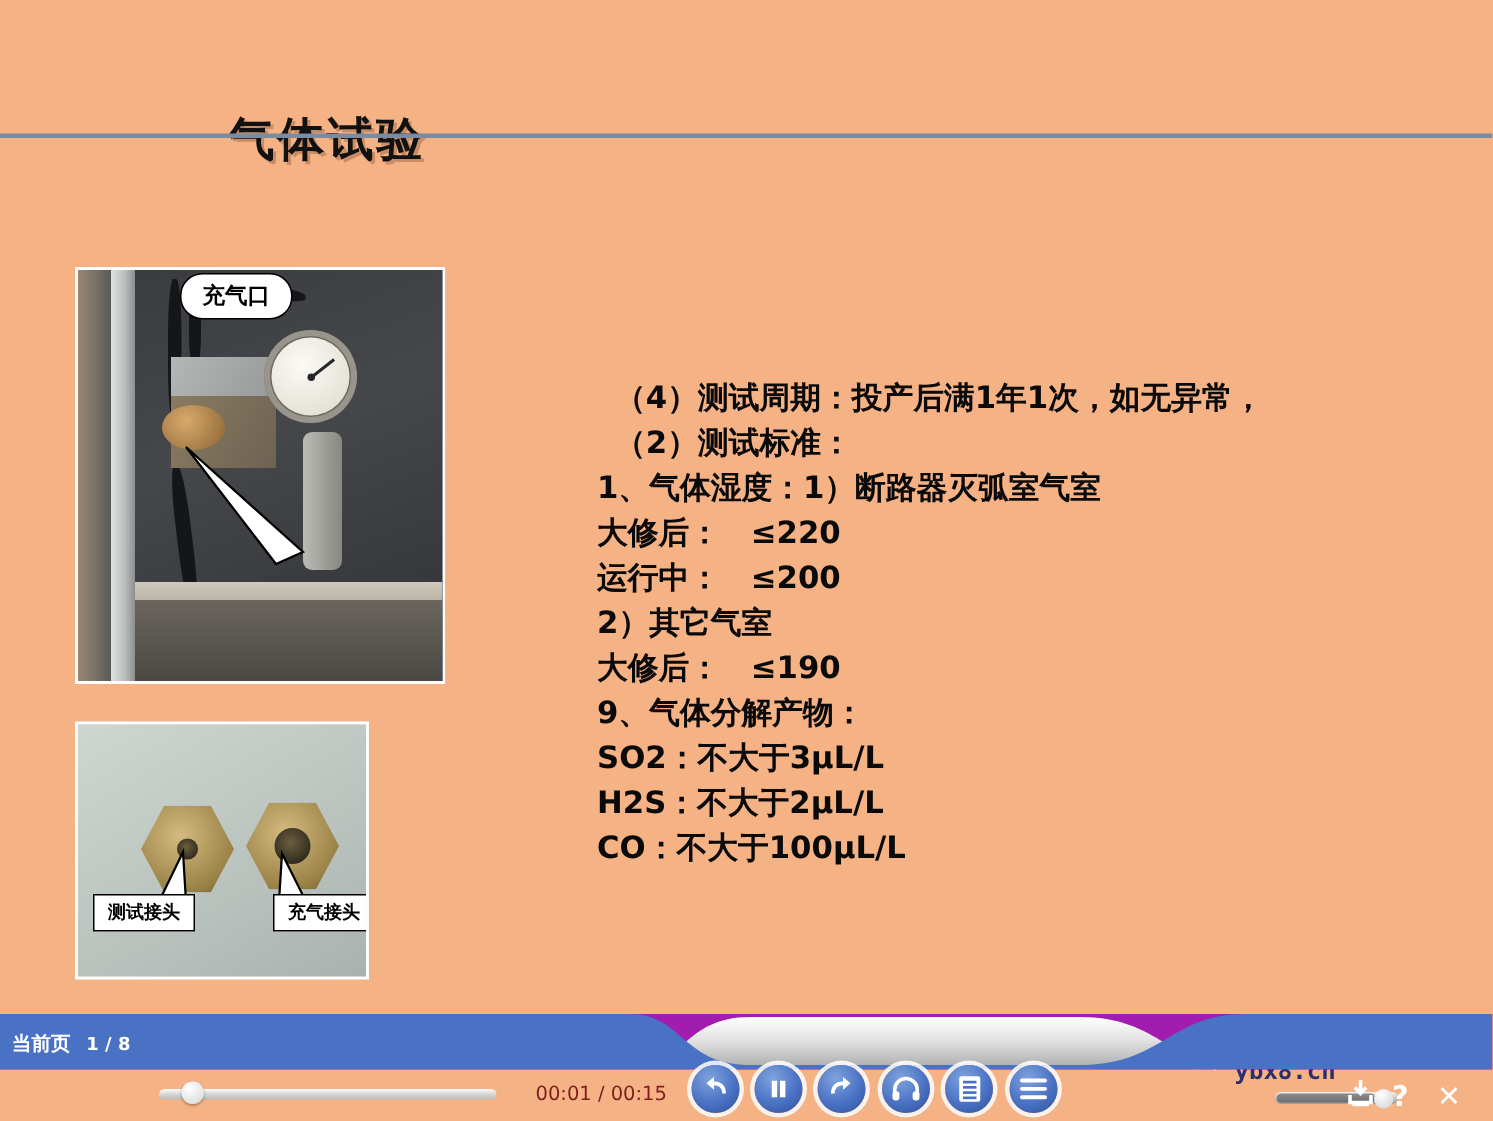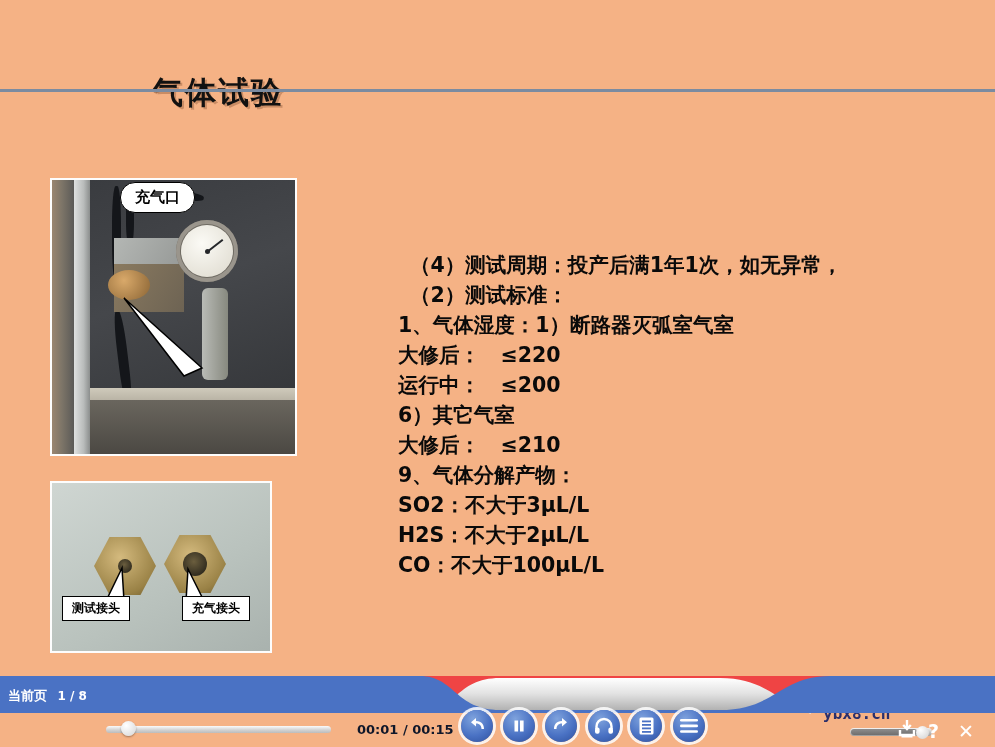--- a/index.html
+++ b/index.html
@@ -19,21 +19,21 @@
     font-size:31px; font-weight:bold; color:#111;
     letter-spacing:2px;
     text-shadow: 2px 2px 0 rgba(120,70,40,.35);
     font-family:"DejaVu Sans","Liberation Sans",sans-serif;
   }
   #title-rule { position:absolute; left:0; top:89px; width:995px; height:3px; background:#7b8ba0; }
 
   
   .photo { position:absolute; border:2px solid #fdfdfd; overflow:hidden; }
   #photo-top  { left:50px; top:178px; width:247px; height:278px; background:#5a5f66; }
-  #photo-bot  { left:50px; top:481px; width:222px; height:172px; background:#c3cbc8; }
+  #photo-bot  { left:50px; top:481px; width:196px; height:172px; background:#c3cbc8; }
 
   
   .pt-dark-left { position:absolute; left:0; top:0; width:22px; height:100%;
      background:linear-gradient(90deg,#9a8670 0%, #7d7568 45%, #5b5a57 100%); }
   .pt-post { position:absolute; left:22px; top:0; width:16px; height:100%;
      background:linear-gradient(90deg,#dfe1e0,#b9bcbb 60%,#8b8e8d); }
   .pt-body { position:absolute; left:38px; top:0; right:0; bottom:0;
      background:linear-gradient(160deg,#3a3c40 0%, #45474b 40%, #2f3134 100%); }
   .pt-hose { position:absolute; background:#14161a; border-radius:40%; }
   .pt-box { position:absolute; left:62px; top:58px; width:68px; height:70px;
@@ -90,36 +90,36 @@
   #watermark { position:absolute; left:763px; top:678px; width:232px; height:48px; }
   #wm-logo { position:absolute; left:0; top:2px; width:52px; height:34px; }
   #wm-text { position:absolute; left:56px; top:2px; font-size:24px; color:#ffffff;
      font-family:"DejaVu Sans","Liberation Sans",sans-serif; white-space:nowrap;
      text-shadow:0 1px 1px rgba(0,0,0,.18); }
   #wm-sub { position:absolute; left:60px; top:26px; font-size:16px; font-weight:bold;
      color:#2b2f6b; font-family:"DejaVu Sans Mono","Liberation Mono",monospace; }
 
   
   #player { position:absolute; left:0; top:676px; width:995px; height:37px;
-     background:#ef4444; overflow:hidden; }
+     background:#a21caf; overflow:hidden; }
   #player-wave { position:absolute; left:0; top:0; width:995px; height:37px; }
 
   #page-indicator { position:absolute; left:8px; top:11px; font-size:13px;
      color:#ffffff; font-weight:bold; font-family:"DejaVu Sans","Liberation Sans",sans-serif; }
   #page-indicator .num { font-size:12px; margin-left:6px; }
 
   #seek-slider { position:absolute; left:106px; top:723px; width:225px; height:10px; }
   #seek-track { position:absolute; left:0; top:3px; width:100%; height:7px; border-radius:4px;
      background:linear-gradient(180deg,#fbfbfb,#d3d3d3 55%,#bcbcbc); }
   #seek-knob { position:absolute; left:15px; top:-2px; width:15px; height:15px;
      border-radius:50%; background:radial-gradient(circle at 35% 30%,#ffffff,#d6d6d6);
      box-shadow:0 1px 2px rgba(0,0,0,.35); }
 
-  #time-display { position:absolute; left:357px; top:722px; font-size:13px; font-weight:bold;
-     color:#0f172a; font-family:"DejaVu Sans","Liberation Sans",sans-serif; }
+  #time-display { position:absolute; left:357px; top:722px; font-size:13px; font-weight:normal;
+     color:#7f1d1d; font-family:"DejaVu Sans","Liberation Sans",sans-serif; }
 
   .ctrl-btn { position:absolute; top:710px; width:32px; height:32px; border-radius:50%;
      background:radial-gradient(circle at 38% 28%, #7fa3dd 0%, #4a72c4 55%, #2d4f9c 100%);
      box-shadow:0 0 0 3px rgba(255,255,255,.85), 0 1px 3px rgba(0,0,0,.3);
      display:flex; align-items:center; justify-content:center; }
   .ctrl-btn svg { display:block; }
 
   #volume-slider { position:absolute; left:850px; top:726px; width:82px; height:10px; }
   #vol-track { position:absolute; left:0; top:2px; width:100%; height:8px; border-radius:5px;
      background:linear-gradient(180deg,#f4f4f4,#9a9a9a); }
@@ -189,22 +189,22 @@
     <div class="callout" id="callout-bl">测试接头</div>
     <div class="callout" id="callout-br">充气接头</div>
   </div>
 
   <div id="body-text">
     <div class="line indent">（4）测试周期：投产后满1年1次，如无异常，</div>
     <div class="line indent">（2）测试标准：</div>
     <div class="line">1、气体湿度：1）断路器灭弧室气室</div>
     <div class="line">大修后：　≤220</div>
     <div class="line">运行中：　≤200</div>
-    <div class="line">6）其它气室</div>
-    <div class="line">大修后：　≤210</div>
+    <div class="line">2）其它气室</div>
+    <div class="line">大修后：　≤190</div>
     <div class="line">9、气体分解产物：</div>
     <div class="line">SO2：不大于3μL/L</div>
     <div class="line">H2S：不大于2μL/L</div>
     <div class="line">CO：不大于100μL/L</div>
   </div>
 
   <div id="watermark">
     <svg id="wm-logo" viewBox="0 0 52 34">
       <ellipse cx="18" cy="13" rx="16" ry="12.5" fill="#ffffff"></ellipse>
       <polygon points="8,22 6,31 15,26" fill="#ffffff"></polygon>

